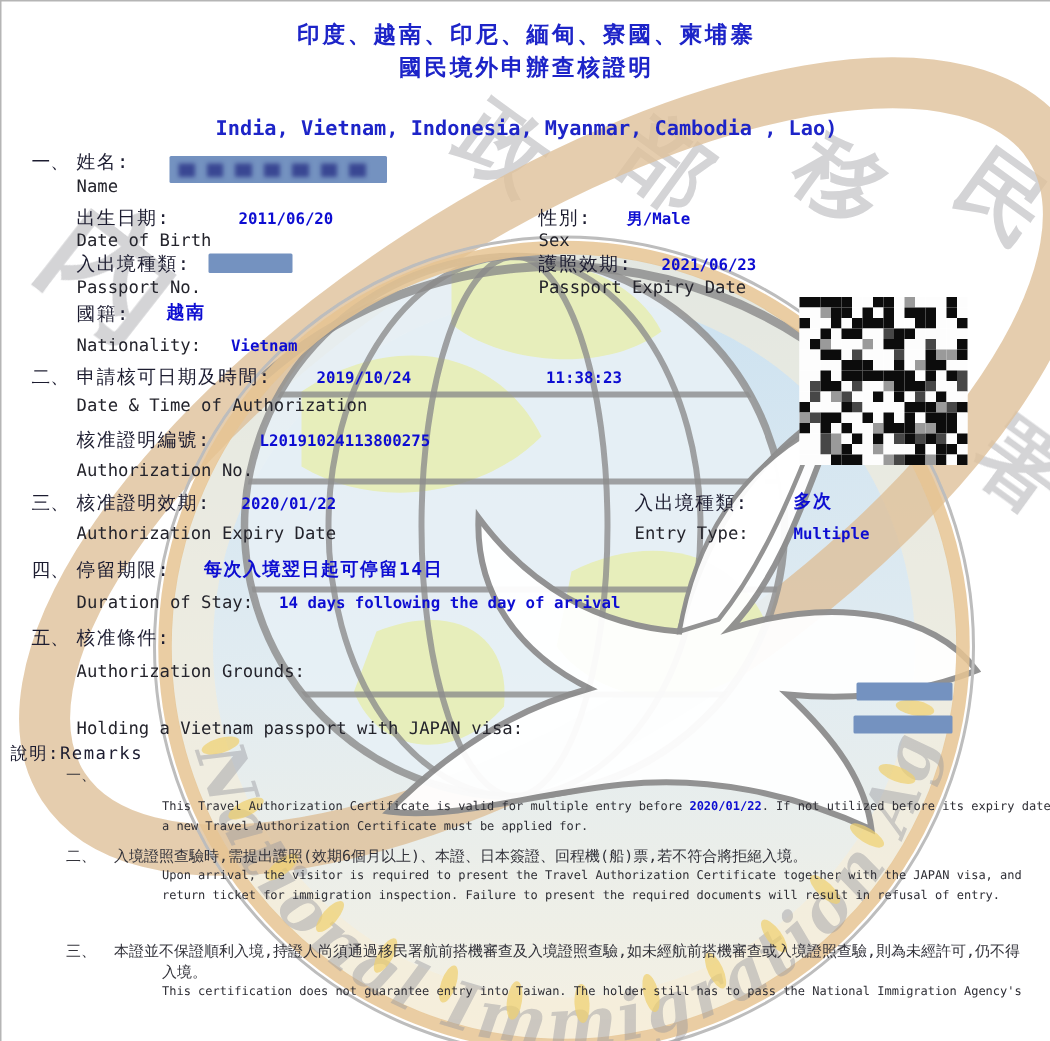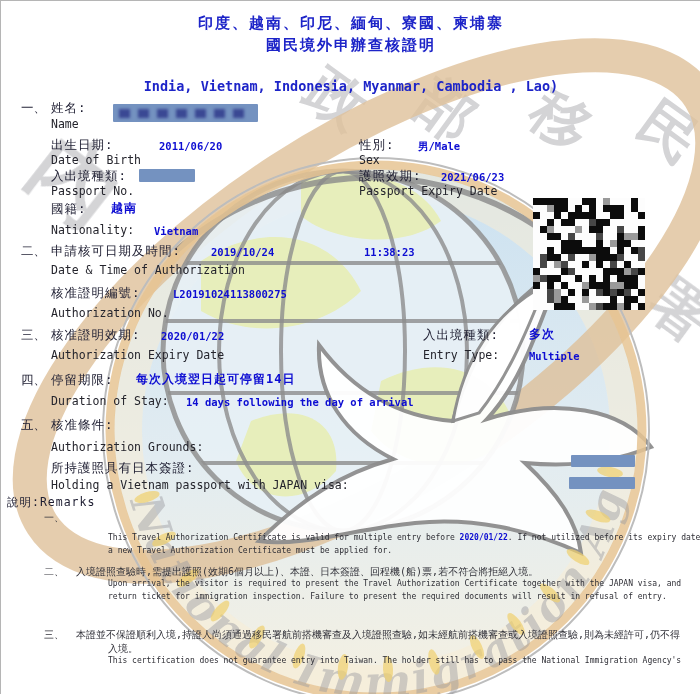--- a/index.html
+++ b/index.html
@@ -161,21 +161,20 @@
 
   <div class="ln num txt" style="left:20px;top:372px">四、</div>
   <div class="ln zl txt" style="left:50px;top:372px">停留期限:</div>
   <div class="ln zv txt" style="left:135px;top:372px">每次入境翌日起可停留14日</div>
   <div class="ln el txt" style="left:50px;top:394px">Duration of Stay:</div>
   <div class="ln val txt" style="left:185px;top:395px">14 days following the day of arrival</div>
 
   <div class="ln num txt" style="left:20px;top:417px">五、</div>
   <div class="ln zl txt" style="left:50px;top:417px">核准條件:</div>
   <div class="ln el txt" style="left:50px;top:440px">Authorization Grounds:</div>
-  <div class="ln zl txt" style="left:50px;top:460px">所持護照具有日本簽證:</div>
   <div class="redact" style="left:570px;top:454px;width:64px;height:12px"></div>
   <div class="ln el txt" style="left:50px;top:478px">Holding a Vietnam passport with JAPAN visa:</div>
   <div class="redact" style="left:568px;top:476px;width:66px;height:12px"></div>
 
   <div class="ln zl txt" style="left:6px;top:495px;font-size:11.5px">說明:Remarks</div>
 
   <div class="ln rzh txt" style="left:43px;top:511px">一、</div>
   <div class="ln ren txt" style="left:107px;top:532px"><span>This Travel Authorization Certificate is valid for multiple entry before </span><span class="rdate">2020/01/22</span><span>. If not utilized before its expiry date,</span></div>
   <div class="ln ren txt" style="left:107px;top:545px">a new Travel Authorization Certificate must be applied for.</div>
 

